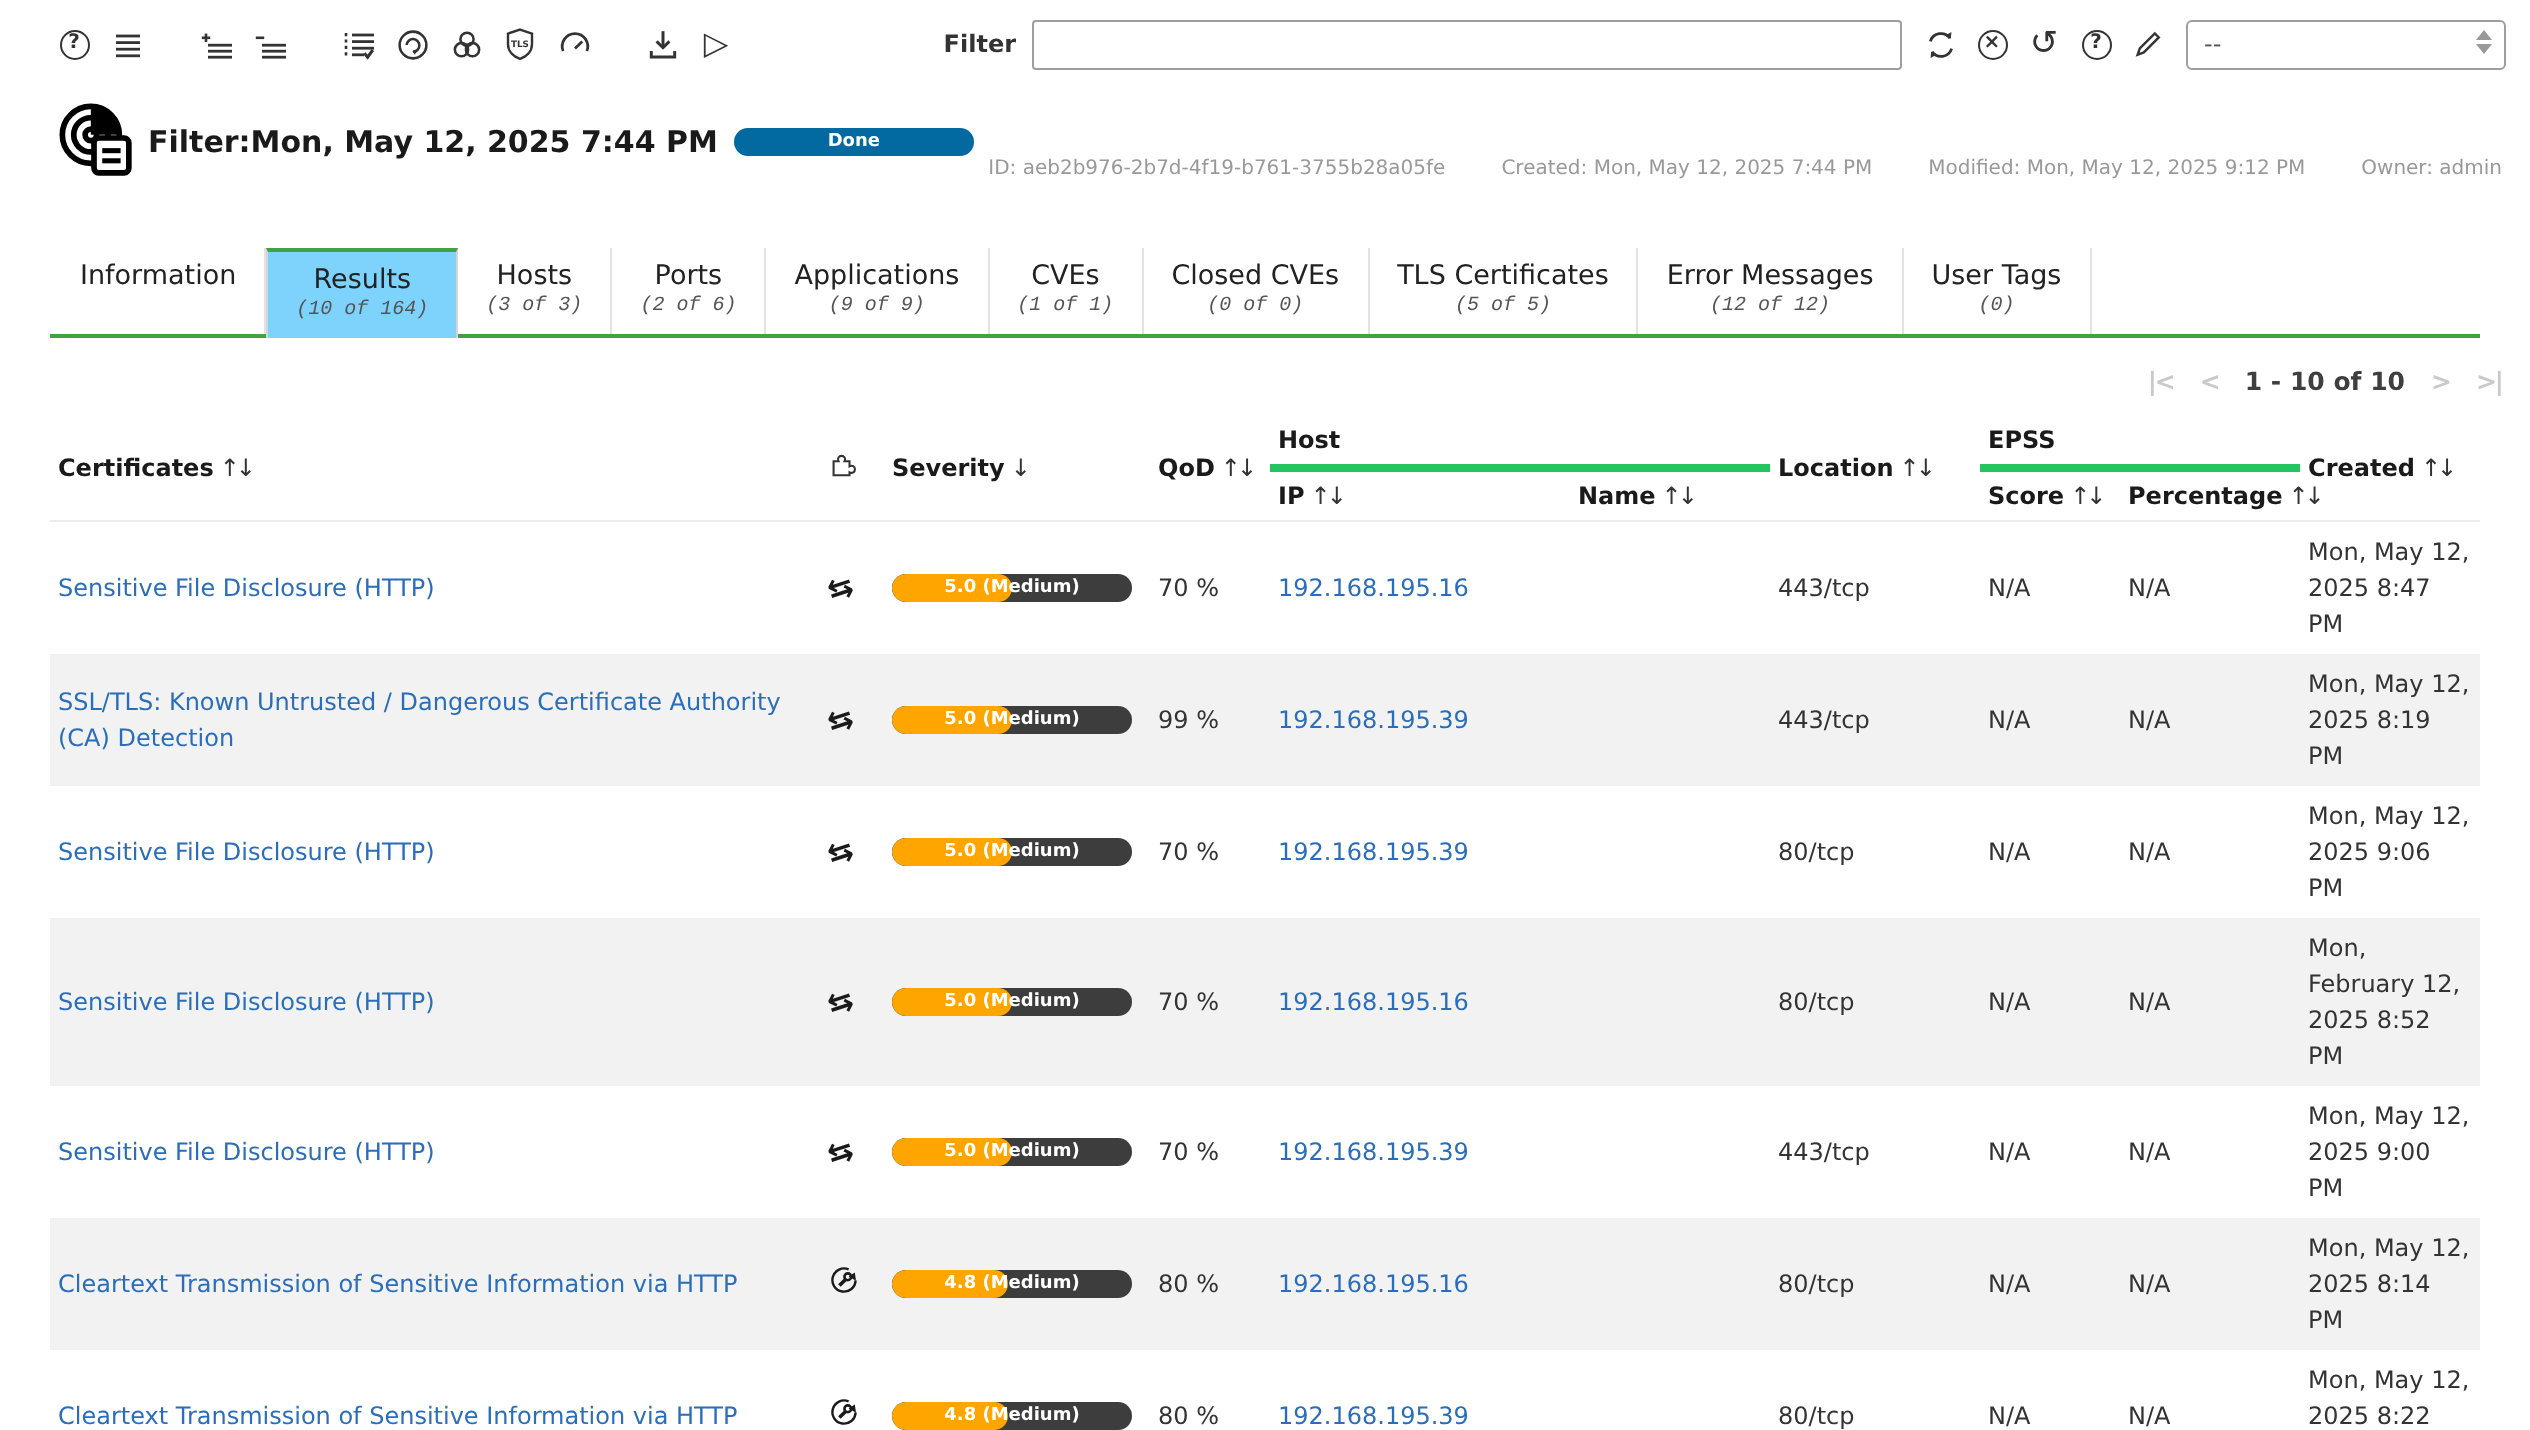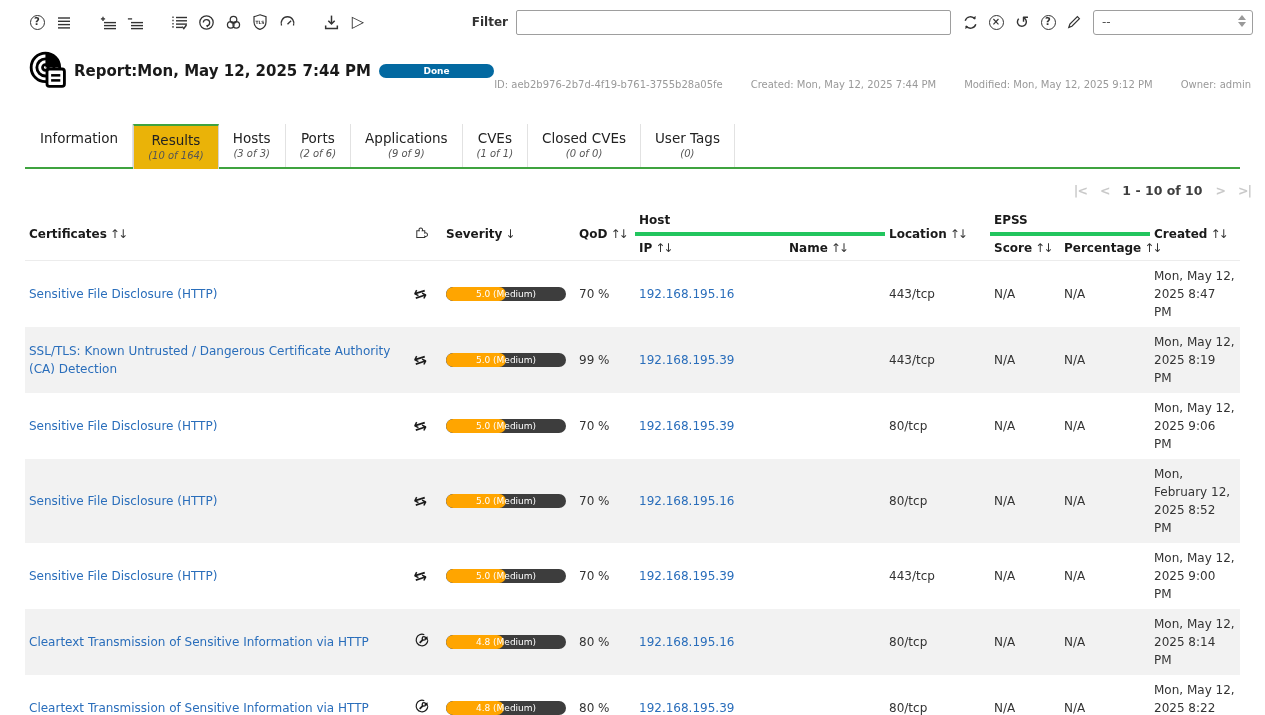--- a/index.html
+++ b/index.html
@@ -42,22 +42,22 @@
     padding-bottom:2px; font-size:10px; color:#999; white-space:nowrap; padding-right:2px; }
 
   
   .tabs-wrap { margin:26px 25px 0 25px; position:relative; }
   .tabs { display:flex; align-items:stretch; position:relative; }
   .tabs::after { content:""; position:absolute; left:0; right:0; bottom:0; height:2px; background:#3fa33f; }
   .tab { padding:6px 14px 7px 14px; text-align:center; cursor:pointer;
     border-right:1px solid #e2e2e2; position:relative; }
   .tab:first-child { border-left:1px solid transparent; }
   .tab-label { font-size:13.5px; color:#222; white-space:nowrap; }
-  .tab-count { font-size:10px; font-style:italic; color:#555; margin-top:2px; min-height:12px; white-space:nowrap; }
-  .tab.active { background:#eab308; z-index:2; border:1px solid #d5d5d5; border-top:2px solid #3fa33f;
+  .tab-count { font-size:10px; font-style:italic; color:#555; margin-top:2px; min-height:12px; white-space:nowrap;font-family:Liberation Mono, monospace; }
+  .tab.active { background:#7dd3fc; z-index:2; border:1px solid #d5d5d5; border-top:2px solid #3fa33f;
     border-bottom:none; }
 
   
   .pager { display:flex; justify-content:flex-end; align-items:center; gap:13px;
     padding:14px 14px 6px 0; font-size:12.5px; }
   .pager .nav { color:#c9c9c9; font-weight:bold; letter-spacing:-1px; cursor:pointer; }
   .pager .range { color:#3f3f3f; font-weight:bold; }
 
   
   .results-table { table-layout:fixed; border-collapse:collapse; margin:4px 25px 0 25px; width:1215px; }
@@ -72,21 +72,21 @@
   th.group-head { border-bottom:4px solid #22c55e; cursor:default; }
   .results-table thead tr:last-child th,
   .results-table thead tr:first-child th[rowspan] { border-bottom:1px solid #ececec; }
   .sort-arrows { font-weight:normal; font-size:12px; letter-spacing:-2px; color:#333; margin-left:3px; }
   .results-table td { font-size:12px; padding:6px 4px; vertical-align:middle; height:55px; line-height:1.5; }
   .results-table tbody tr:nth-child(even) { background:#f2f2f2; }
   a.res-link { color:#2a6ebb; text-decoration:none; cursor:pointer; }
   .sevbar { position:relative; width:120px; height:14px; background:#3d3d3d; border-radius:8px; overflow:hidden; }
   .sevfill { height:100%; border-radius:8px; }
   .sevlabel { position:absolute; inset:0; text-align:center; line-height:14px;
-    font-size:9px; font-weight:normal; color:#fff; }
+    font-size:9px; font-weight:bold; color:#fff; }
   .glyph-workaround { display:inline-block; transform:rotate(-18deg);
     font-size:15px; font-weight:bold; color:#1a1a1a; }
   .sol-cell { text-align:left; }
 </style>
 </head>
 <body>
 
 <div class="topbar">
   <div class="tool-icons">
     <span class="icon-btn">
@@ -227,21 +227,21 @@
         <circle cx="11" cy="11" r="9"></circle>
           <circle cx="11" cy="11" r="5.4"></circle>
           <circle cx="11" cy="11" r="1.8"></circle>
       </g>
       <path d="M11 2 A9 9 0 0 1 20 11 L11 11 Z" fill="#000"></path>
       <rect x="12" y="12" width="11" height="11" rx="1.5" fill="#fff" stroke="#000" stroke-width="1.8"></rect>
       <line x1="14.6" y1="16" x2="20.4" y2="16" stroke="#000" stroke-width="1.6"></line>
       <line x1="14.6" y1="19.2" x2="20.4" y2="19.2" stroke="#000" stroke-width="1.6"></line>
     </svg>
   </span>
-  <span class="page-title"><span>Report:</span><span>Mon, May 12, 2025 7:44 PM</span></span>
+  <span class="page-title"><span>Filter:</span><span>Mon, May 12, 2025 7:44 PM</span></span>
   <span class="status-pill">
       <span>Done</span>
     </span>
   <div class="meta-row">
     <span>ID: aeb2b976-2b7d-4f19-b761-3755b28a05fe</span>
     <span>Created: Mon, May 12, 2025 7:44 PM</span>
     <span>Modified: Mon, May 12, 2025 9:12 PM</span>
     <span>Owner: admin</span>
   </div>
 </div>
@@ -268,20 +268,28 @@
     <div class="tab-label">Applications</div>
     <div class="tab-count">(9 of 9)</div>
   </div>
       <div class="tab">
     <div class="tab-label">CVEs</div>
     <div class="tab-count">(1 of 1)</div>
   </div>
       <div class="tab">
     <div class="tab-label">Closed CVEs</div>
     <div class="tab-count">(0 of 0)</div>
+  </div>
+      <div class="tab">
+    <div class="tab-label">TLS Certificates</div>
+    <div class="tab-count">(5 of 5)</div>
+  </div>
+      <div class="tab">
+    <div class="tab-label">Error Messages</div>
+    <div class="tab-count">(12 of 12)</div>
   </div>
       <div class="tab">
     <div class="tab-label">User Tags</div>
     <div class="tab-count">(0)</div>
   </div>
     </div>
 </div>
 
 <div class="pager">
   <span class="nav">|&lt;</span>

